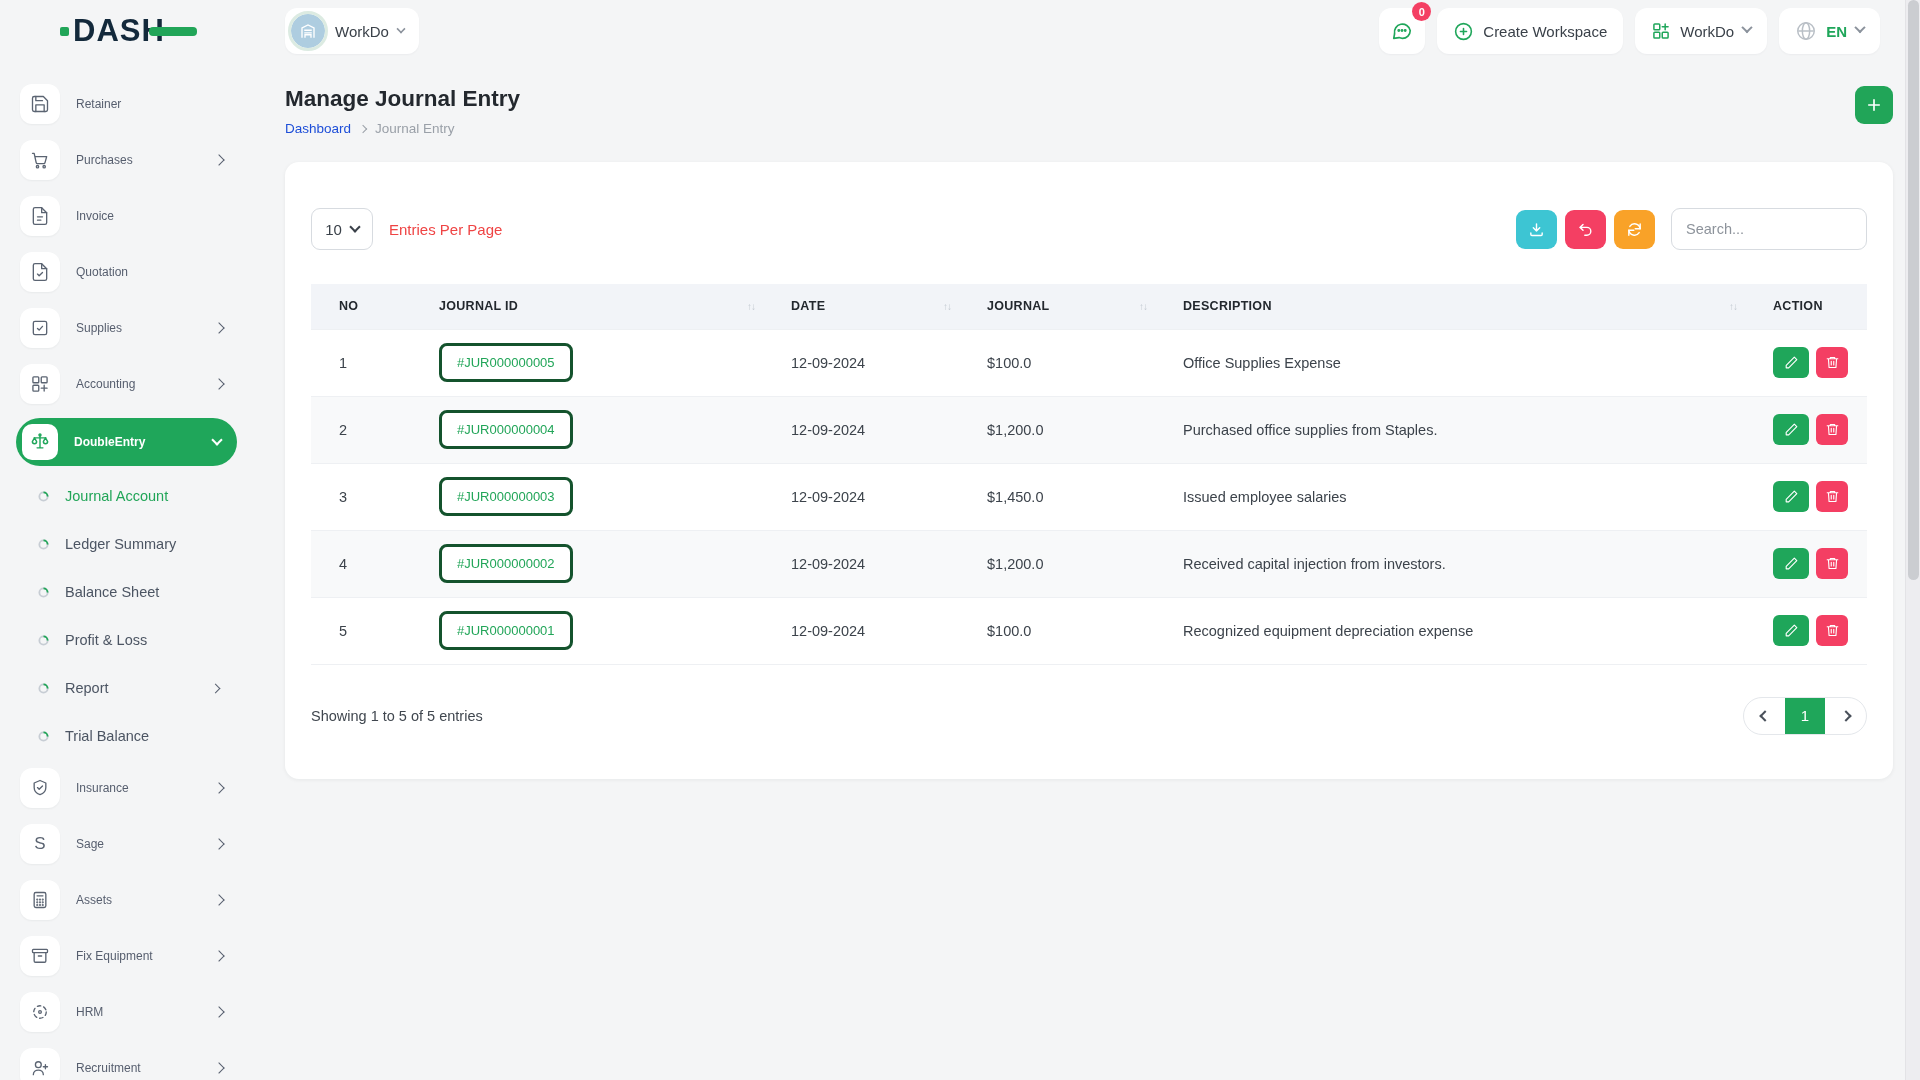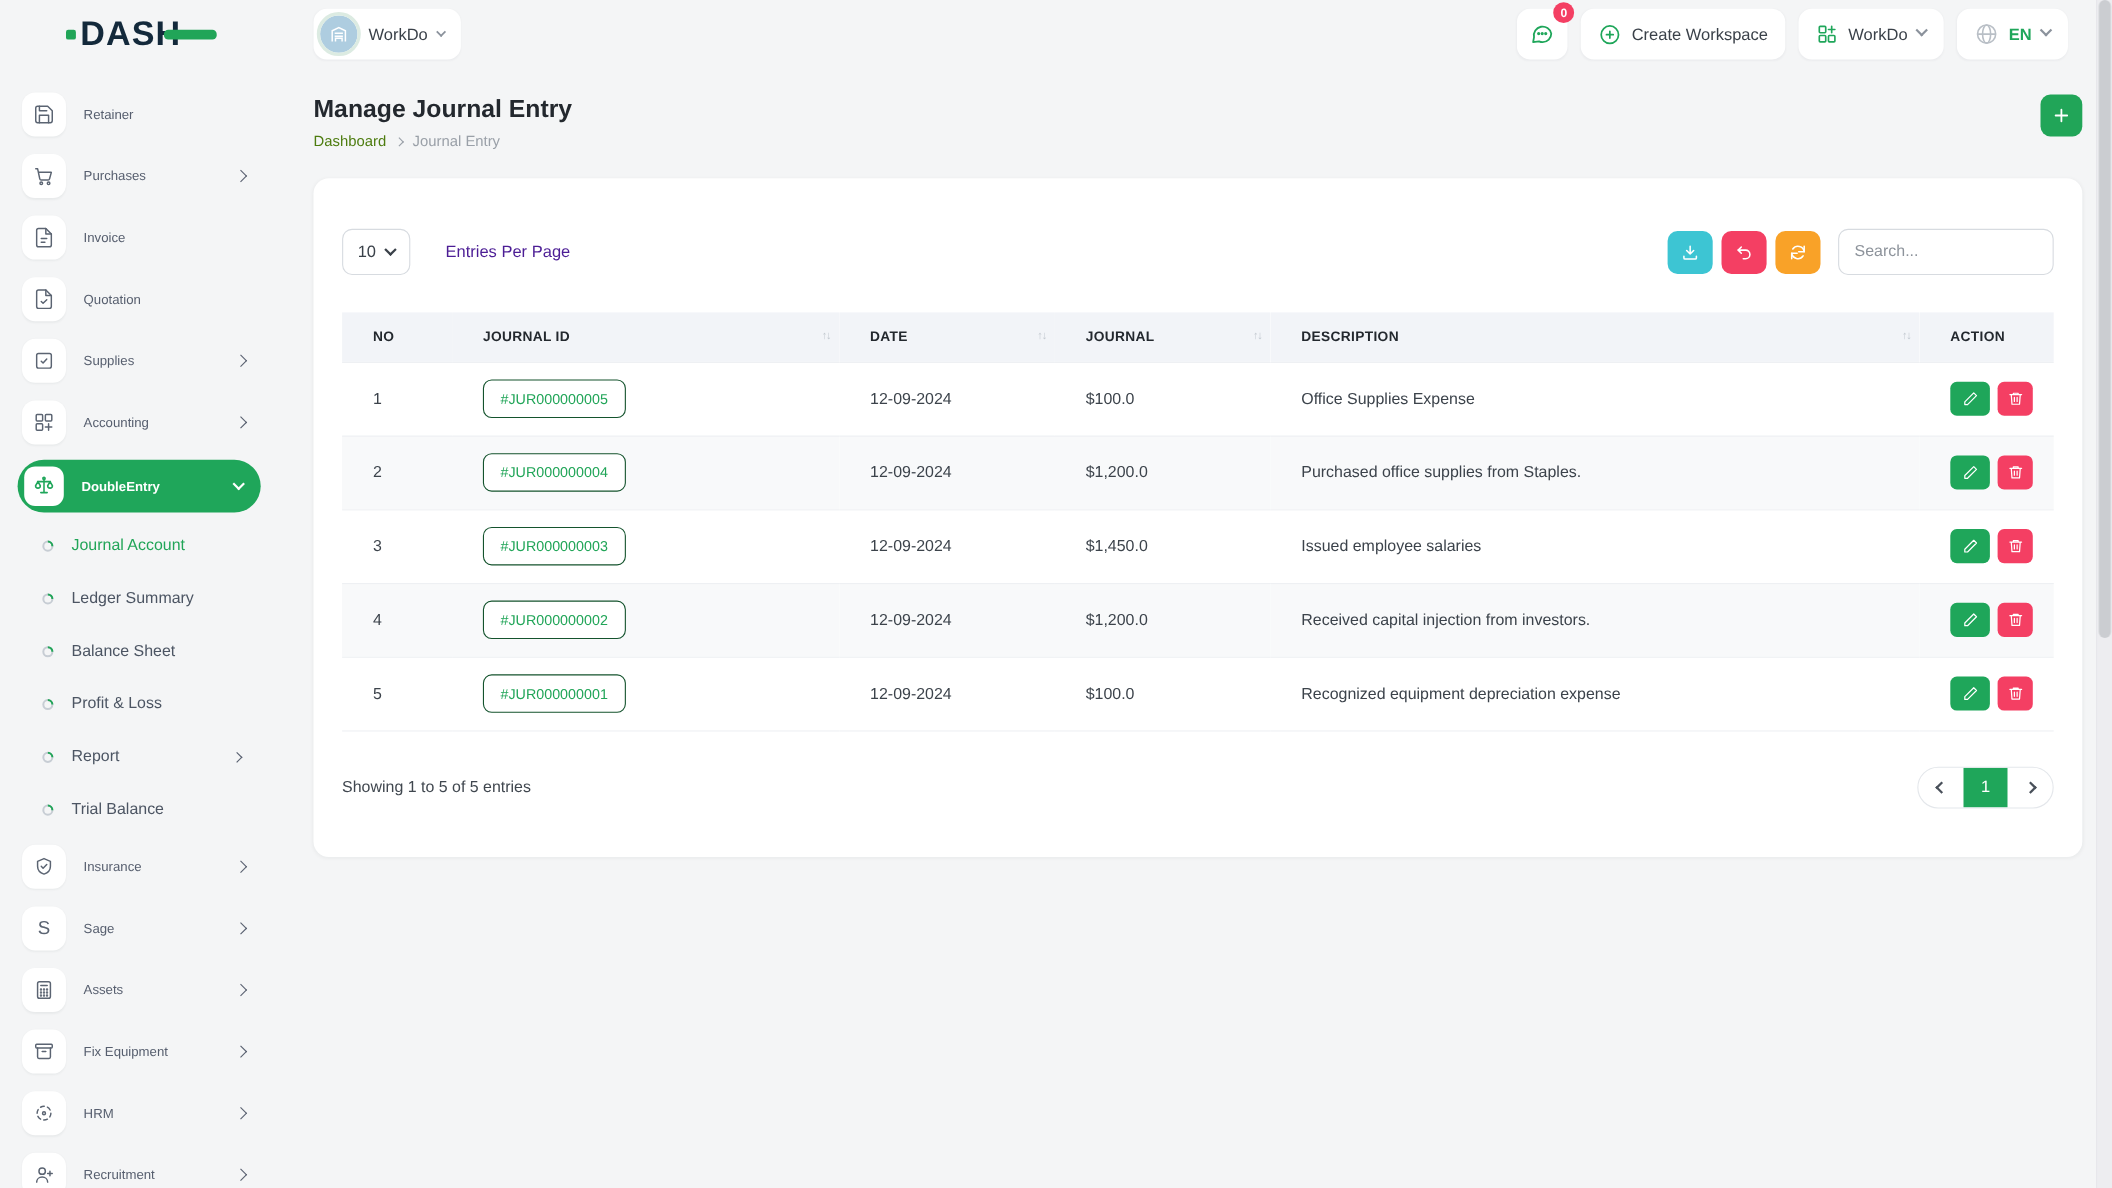--- a/index.html
+++ b/index.html
@@ -65,35 +65,35 @@
   .sub-label { margin-left:16px; font-size:14.5px; color:#4c5563; }
   .sub-item.active .sub-label { color:#21a558; }
   .sub-chev { margin-left:auto; margin-right:36px; width:7px; height:7px;
     border-right:1.8px solid #565e6e; border-top:1.8px solid #565e6e; transform:rotate(45deg); }
 
   
   .main { flex:1; padding:24px 27px 0 30px; }
   .title-row { display:flex; align-items:flex-start; }
   h1 { font-size:22.5px; font-weight:700; color:#23282e; }
   .breadcrumb { margin-top:9px; font-size:13.5px; display:flex; align-items:center; gap:9px; }
-  .breadcrumb a { color:#4d7c0f; text-decoration:none; cursor:pointer; }
+  .breadcrumb a { color:#1d4ed8; text-decoration:none; cursor:pointer; }
   .crumb-sep { width:6px; height:6px; border-right:1.6px solid #9aa0a8; border-top:1.6px solid #9aa0a8; transform:rotate(45deg); }
   .breadcrumb .current { color:#9aa0a8; }
   .add-btn { margin-left:auto; width:38px; height:38px; background:#21a558; border-radius:9px;
     color:#fff; display:flex; align-items:center; justify-content:center; cursor:pointer; }
 
   .card { margin-top:26px; background:#fff; border-radius:14px; box-shadow:0 1px 4px rgba(20,30,40,.06);
     padding:46px 26px 44px 26px; }
 
   .controls { display:flex; align-items:center; }
   .per-page { width:62px; height:42px; border:1px solid #d7dbe0; border-radius:9px; background:#fff;
     display:flex; align-items:center; justify-content:center; gap:9px; font-size:15px; color:#3a4149; cursor:pointer; }
   .per-page .pp-chev { width:8px; height:8px; border-right:2px solid #3a4149; border-bottom:2px solid #3a4149;
     transform:rotate(45deg); margin-top:-4px; }
-  .per-page-label { margin-left:32px; font-size:15px; color:#4c1d95; }
+  .per-page-label { margin-left:16px; font-size:15px; color:#ef4444; }
   .controls .spacer { flex:1; }
   .tool-btn { width:41px; height:39px; border-radius:9px; display:flex; align-items:center;
     justify-content:center; color:#fff; cursor:pointer; margin-left:8px; }
   .tool-btn.cyan { background:#3dc5d3; }
   .tool-btn.pink { background:#f43f63; }
   .tool-btn.orange { background:#f9a228; }
   .search { margin-left:16px; width:196px; height:42px; border:1px solid #d7dbe0; border-radius:9px;
     padding:0 14px; font-size:14.5px; color:#3a4149; outline:none;
     font-family:"Liberation Sans","DejaVu Sans",sans-serif; }
   .search::placeholder { color:#8d939b; }
@@ -105,21 +105,21 @@
   th.c-id, td.c-id { width:352px; padding-left:28px; }
   th.c-date, td.c-date { width:196px; padding-left:28px; }
   th.c-amt, td.c-amt { width:196px; padding-left:28px; }
   th.c-desc, td.c-desc { width:590px; padding-left:28px; }
   th.c-act, td.c-act { padding-left:28px; }
   .sort { position:absolute; right:8px; top:50%; transform:translateY(-50%);
     font-size:10px; color:#c3c9d0; letter-spacing:-1px; }
   tbody td { height:67px; font-size:14.5px; color:#3c434b; border-top:1px solid #eef0f3; }
   tbody tr:nth-child(even) { background:#f8f9fa; }
   tbody tr:last-child td { border-bottom:1px solid #eef0f3; }
-  .jid-badge { display:inline-block; border:1px solid #14532d; color:#21a558; font-size:13px;
+  .jid-badge { display:inline-block; border:3px solid #14532d; color:#21a558; font-size:13px;
     padding:9px 15px; border-radius:8px; background:#fff; cursor:pointer; }
   .row-actions { display:flex; gap:7px; }
   .act-btn { width:36px; height:31px; border-radius:6px; display:flex; align-items:center;
     justify-content:center; color:#fff; cursor:pointer; }
   .act-btn.edit { background:#1fa65a; }
   .act-btn.del { background:#f43f63; width:32px; }
 
   .table-footer { margin-top:32px; display:flex; align-items:center; }
   .showing { font-size:14.5px; color:#40474f; }
   .pager { margin-left:auto; display:flex; align-items:stretch; height:38px; background:#fff;

